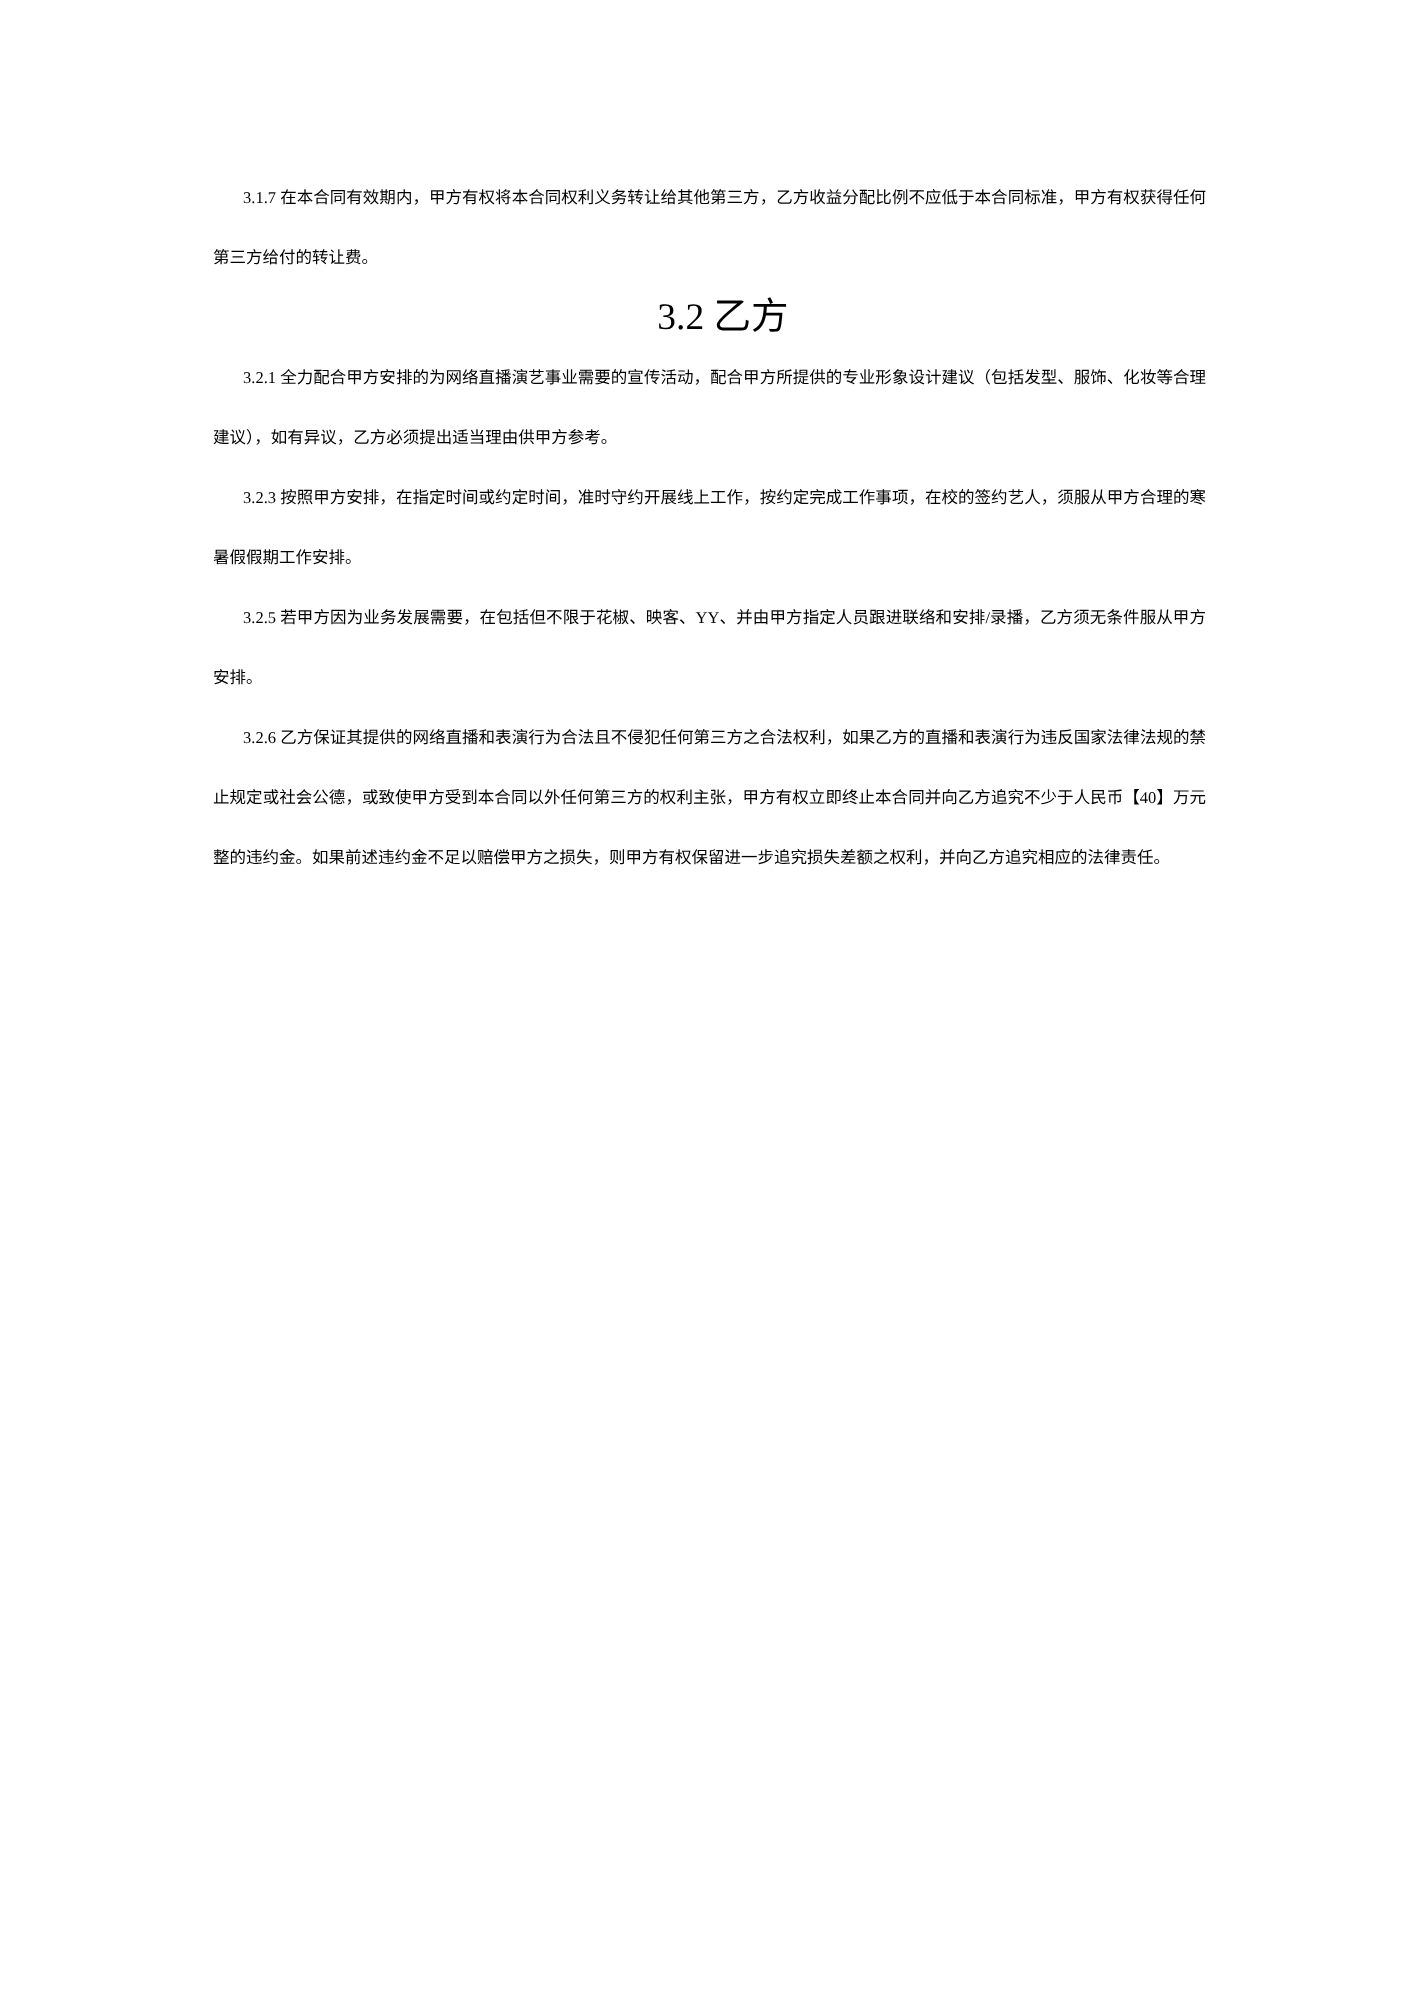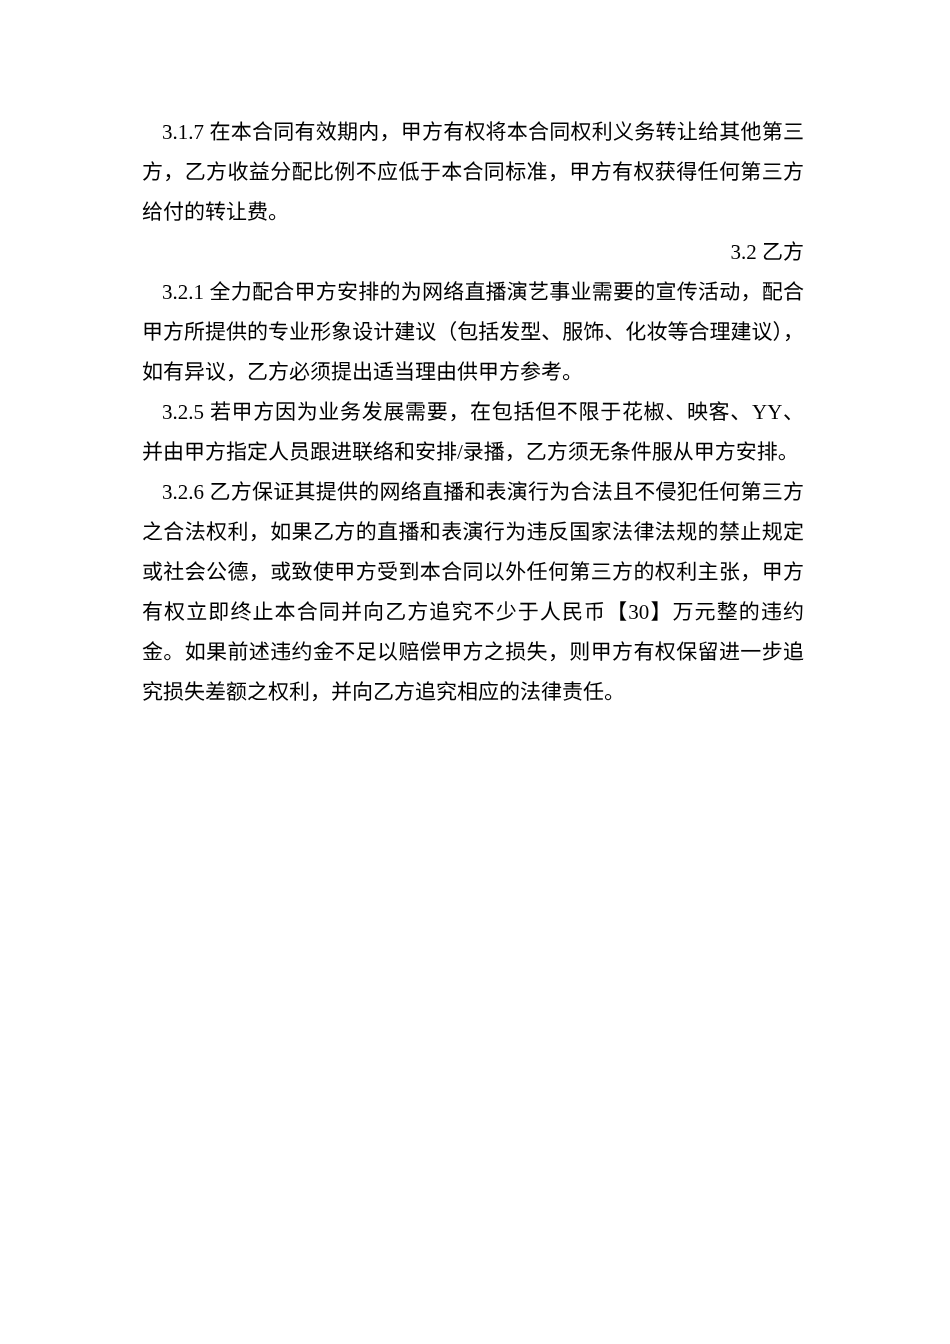--- a/index.html
+++ b/index.html
@@ -13,42 +13,43 @@
     height: 1344px;
     background: #ffffff;
     overflow: hidden;
     box-sizing: border-box;
     padding: 112px 146px 0 142px;
     font-family: "Liberation Serif", "DejaVu Serif", serif;
   }
   .para {
     margin: 0;
     padding: 0;
-    font-size: 21px;
+    font-size: 11px;
     line-height: 40px;
     color: #000000;
     text-align: justify;
     text-justify: inter-ideograph;
     text-indent: 20px;
     letter-spacing: 0;
     word-break: break-all;
   }
   .heading {
     margin: 0;
     padding: 0;
-    font-size: 21px;
+    font-size: 25px;
     line-height: 40px;
     color: #000000;
-    text-align: right;
+    text-align: center;
     text-indent: 18px;
     font-weight: normal;
   }
 </style>
 </head>
 <body>
 
 <div class="page">
   <p class="para">3.1.7 在本合同有效期内，甲方有权将本合同权利义务转让给其他第三方，乙方收益分配比例不应低于本合同标准，甲方有权获得任何第三方给付的转让费。</p>
   <p class="heading">3.2 乙方</p>
   <p class="para">3.2.1 全力配合甲方安排的为网络直播演艺事业需要的宣传活动，配合甲方所提供的专业形象设计建议（包括发型、服饰、化妆等合理建议），如有异议，乙方必须提出适当理由供甲方参考。</p>
+  <p class="para">3.2.3 按照甲方安排，在指定时间或约定时间，准时守约开展线上工作，按约定完成工作事项，在校的签约艺人，须服从甲方合理的寒暑假假期工作安排。</p>
   <p class="para">3.2.5 若甲方因为业务发展需要，在包括但不限于花椒、映客、YY、并由甲方指定人员跟进联络和安排/录播，乙方须无条件服从甲方安排。</p>
-  <p class="para">3.2.6 乙方保证其提供的网络直播和表演行为合法且不侵犯任何第三方之合法权利，如果乙方的直播和表演行为违反国家法律法规的禁止规定或社会公德，或致使甲方受到本合同以外任何第三方的权利主张，甲方有权立即终止本合同并向乙方追究不少于人民币【30】万元整的违约金。如果前述违约金不足以赔偿甲方之损失，则甲方有权保留进一步追究损失差额之权利，并向乙方追究相应的法律责任。</p>
+  <p class="para">3.2.6 乙方保证其提供的网络直播和表演行为合法且不侵犯任何第三方之合法权利，如果乙方的直播和表演行为违反国家法律法规的禁止规定或社会公德，或致使甲方受到本合同以外任何第三方的权利主张，甲方有权立即终止本合同并向乙方追究不少于人民币【40】万元整的违约金。如果前述违约金不足以赔偿甲方之损失，则甲方有权保留进一步追究损失差额之权利，并向乙方追究相应的法律责任。</p>
 </div>
 
 </body></html>

